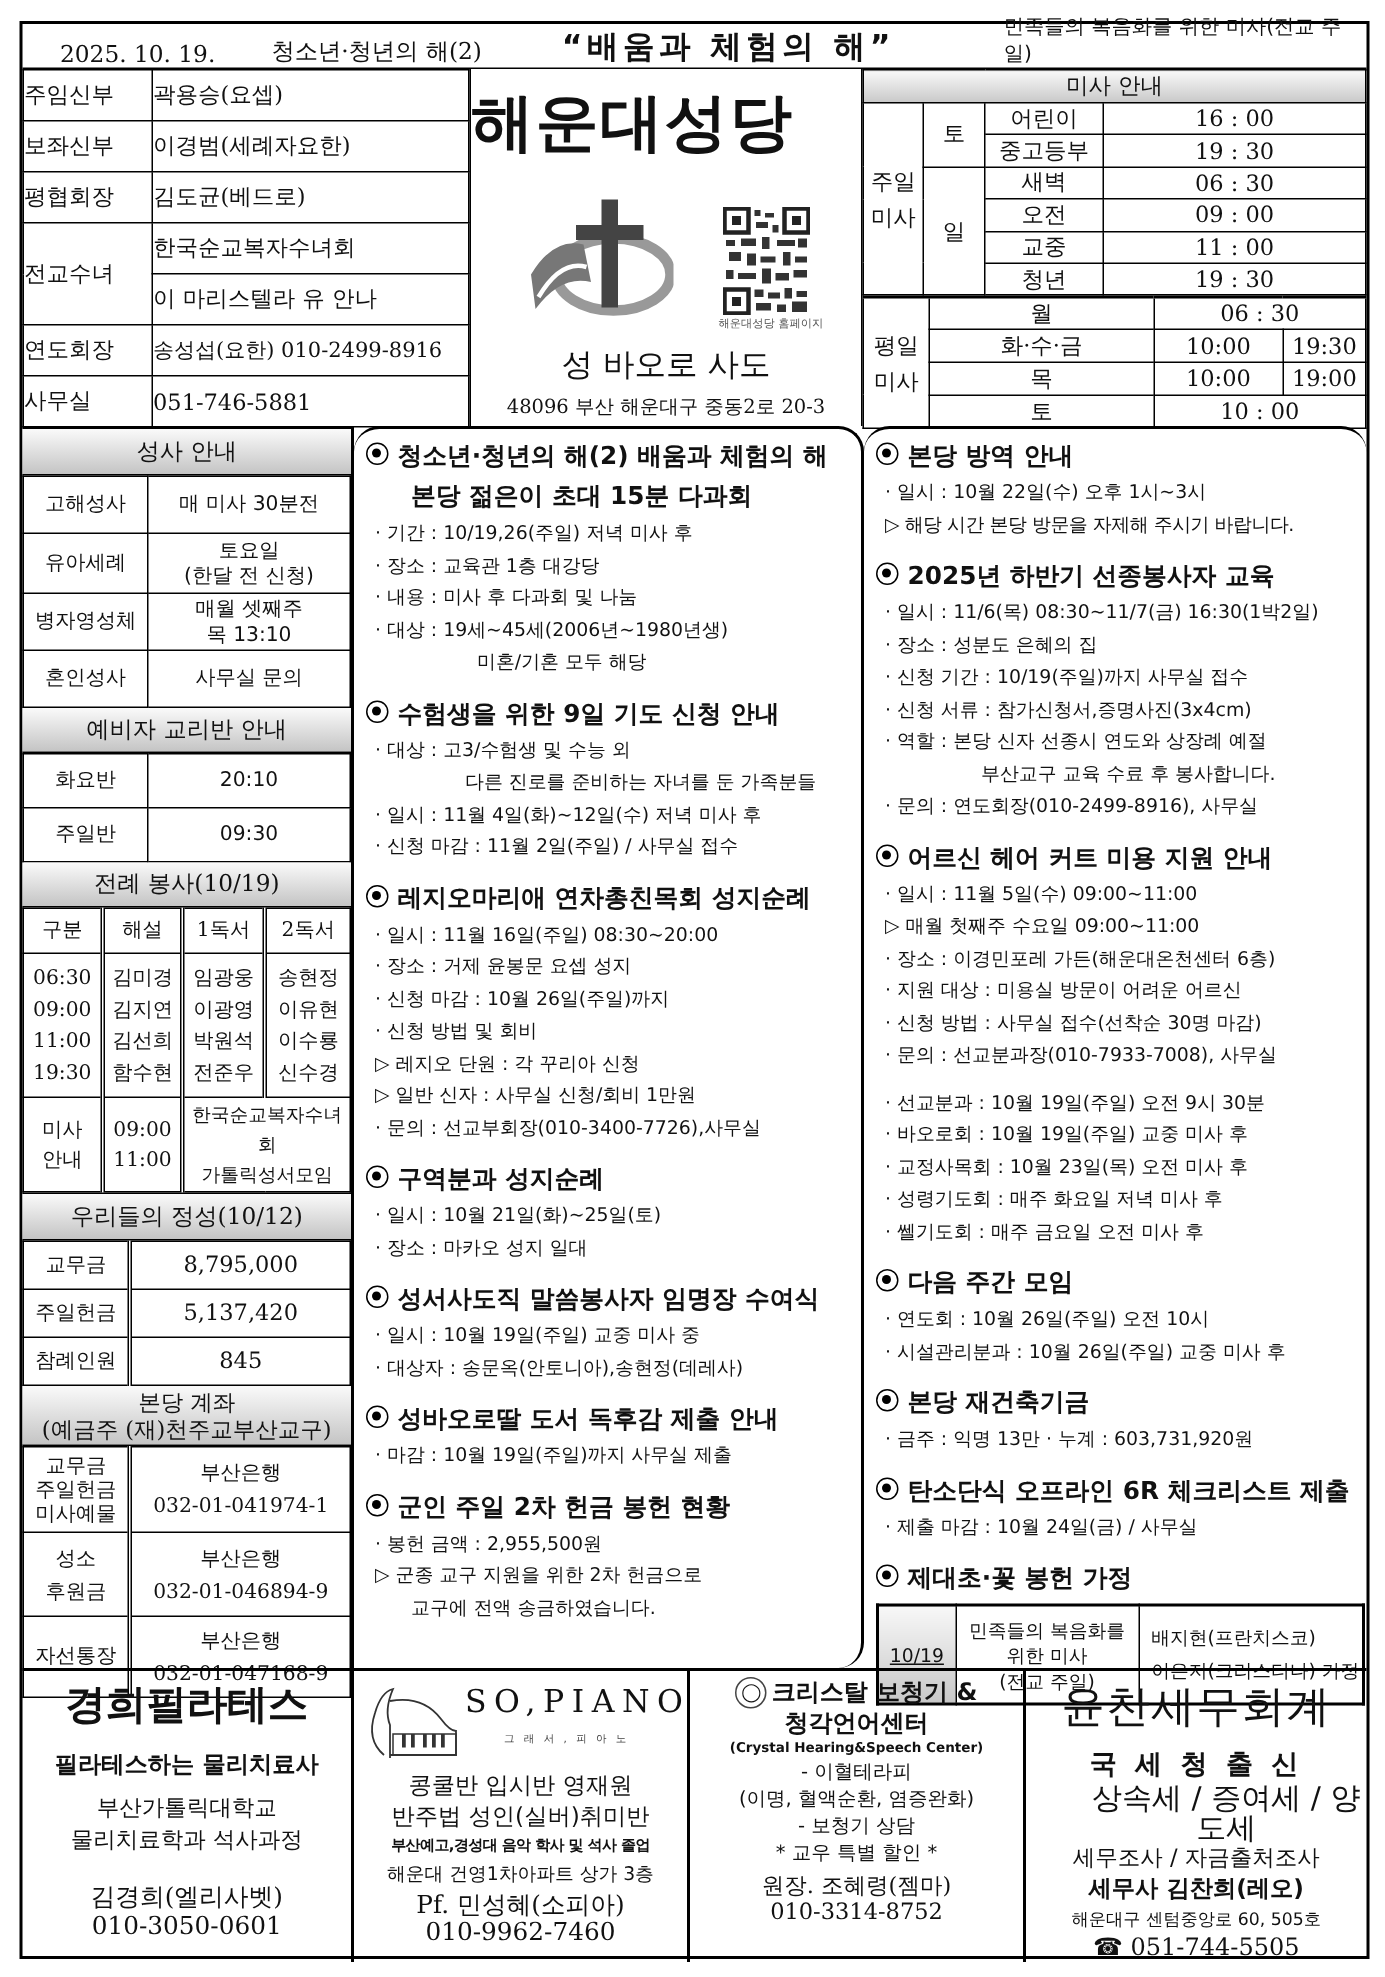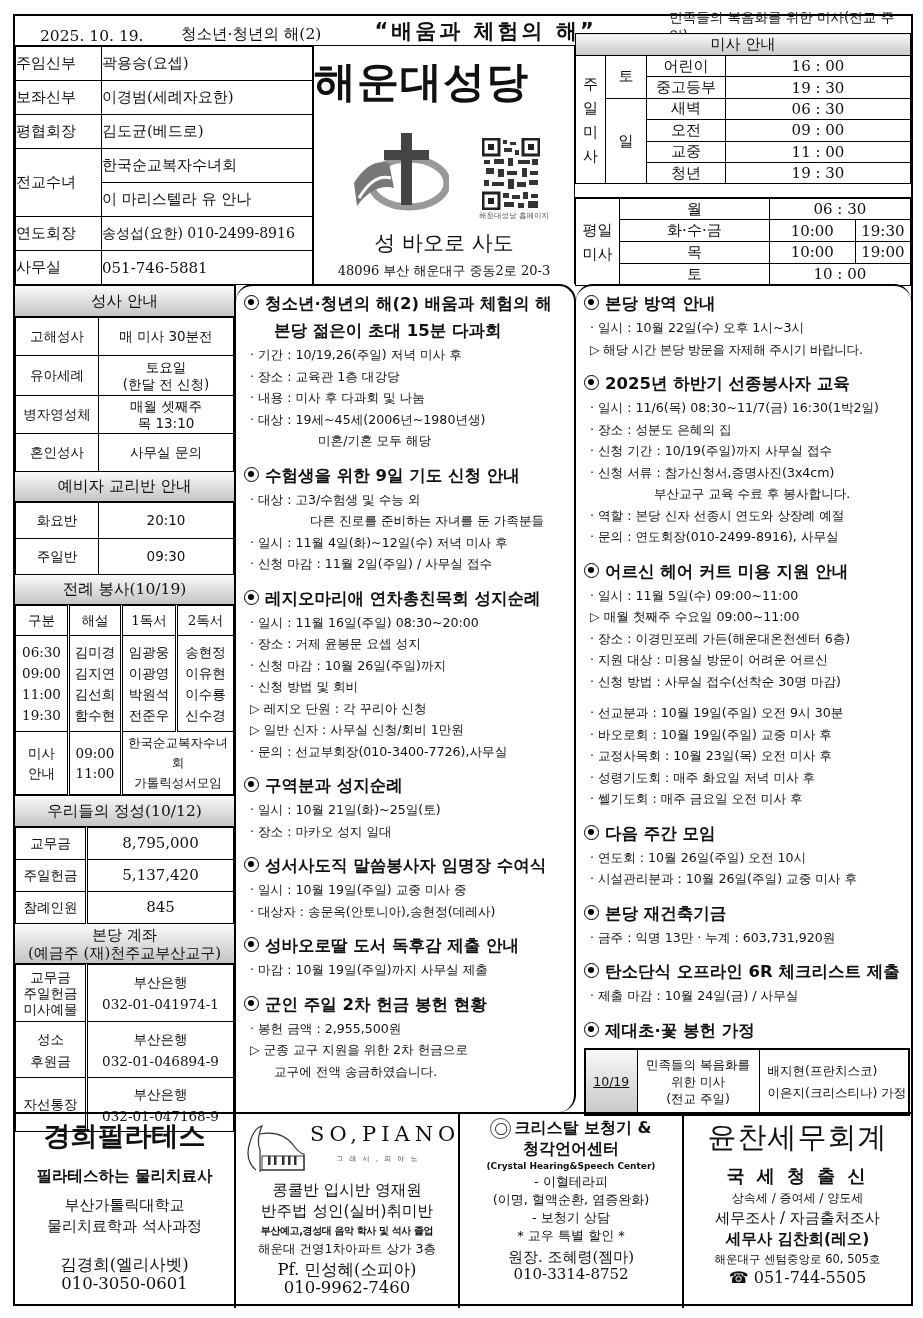--- a/index.html
+++ b/index.html
@@ -18,21 +18,21 @@
 .info{position:absolute;left:0;top:30px;width:298px;}
 .info td{border:1px solid #000;text-align:left;font-size:15px;height:34px;}
 .info td.k{width:86px;}
 
 .logo{position:absolute;left:298px;top:30px;width:262px;height:238px;border-left:1.5px solid #000;border-right:1.5px solid #000;}
 .logo .name{position:absolute;left:0;width:100%;top:8px;text-align:left;font-size:42px;font-weight:bold;letter-spacing:1px;}
 .logo .patron{position:absolute;left:0;width:100%;top:183px;text-align:center;font-size:21px;}
 .logo .addr{position:absolute;left:0;width:100%;top:216px;text-align:center;font-size:13px;}
 .logo .qrcap{position:absolute;left:165px;top:165px;font-size:7.5px;color:#555;}
 
-.mass{position:absolute;left:560px;top:17px;width:336px;}
+.mass{position:absolute;left:560px;top:30px;width:336px;}
 .mass td{border:1px solid #000;text-align:center;font-size:15px;height:21.4px;padding:0;}
 .graybar{background:linear-gradient(#f8f8f8,#c8c8c8);}
 
 .col-l{position:absolute;left:0;top:268px;width:221px;height:828px;border-top:2px solid #000;border-right:2px solid #000;}
 .col-m{position:absolute;left:221px;top:268px;width:340px;height:828px;border-top:2px solid #000;border-right:2px solid #000;}
 .col-r{position:absolute;left:561px;top:268px;width:335px;height:828px;border-top:2px solid #000;}
 .secthdr{height:31px;display:flex;align-items:center;justify-content:center;font-size:15.5px;border-bottom:1px solid #000;background:linear-gradient(#fafafa,#c4c4c4);}
 .lt{width:100%;}
 .lt td{border:1px solid #000;text-align:center;font-size:13.5px;padding:1px 2px;line-height:17px;}
 .lt td.dbl{border-right:3px double #000;}
@@ -147,21 +147,21 @@
     <div class="patron serif">성 바오로 사도</div>
     <div class="addr serif">48096 부산 해운대구 중동2로 20-3</div>
   </div>
 
   <table class="mass serif">
     <tbody>
         <tr>
           <td colspan="4" class="graybar" style="height:22px;">미사 안내</td>
         </tr>
     <tr>
-      <td rowspan="6" style="width:30px;line-height:24px;">주일 미사</td>
+      <td rowspan="6" style="width:40px;line-height:24px;">주일 미사</td>
       <td rowspan="2" style="width:41px;">토</td>
       <td style="width:79px;">어린이</td>
       <td>16 : 00</td>
     </tr>
     <tr>
           <td>중고등부</td>
           <td>19 : 30</td>
         </tr>
     <tr>
       <td rowspan="4">일</td>
@@ -397,30 +397,31 @@
   <div class="col-r news">
     <div class="h"><span class="rb"></span><span>본당 방역 안내</span></div>
     <div class="li">· 일시 : 10월 22일(수) 오후 1시~3시</div>
     <div class="li" style="letter-spacing:-0.3px;">▷ 해당 시간 본당 방문을 자제해 주시기 바랍니다.</div>
     <div class="gap"></div>
     <div class="h"><span class="rb"></span><span>2025년 하반기 선종봉사자 교육</span></div>
     <div class="li">· 일시 : 11/6(목) 08:30~11/7(금) 16:30(1박2일)</div>
     <div class="li">· 장소 : 성분도 은혜의 집</div>
     <div class="li">· 신청 기간 : 10/19(주일)까지 사무실 접수</div>
     <div class="li">· 신청 서류 : 참가신청서,증명사진(3x4cm)</div>
+    <div class="li">· 역할 : 본당 신자 선종시 연도와 상장례 예절</div>
     <div class="li" style="padding-left:70px;">부산교구 교육 수료 후 봉사합니다.</div>
-    <div class="li">· 역할 : 본당 신자 선종시 연도와 상장례 예절</div>
     <div class="li">· 문의 : 연도회장(010-2499-8916), 사무실</div>
     <div class="gap"></div>
     <div class="h"><span class="rb"></span><span>어르신 헤어 커트 미용 지원 안내</span></div>
     <div class="li">· 일시 : 11월 5일(수) 09:00~11:00</div>
     <div class="li">▷ 매월 첫째주 수요일 09:00~11:00</div>
     <div class="li">· 장소 : 이경민포레 가든(해운대온천센터 6층)</div>
     <div class="li">· 지원 대상 : 미용실 방문이 어려운 어르신</div>
     <div class="li">· 신청 방법 : 사무실 접수(선착순 30명 마감)</div>
+    <div class="li">· 문의 : 선교분과장(010-7933-7008), 사무실</div>
     <div class="gap"></div>
     <div class="li">· 선교분과 : 10월 19일(주일) 오전 9시 30분</div>
     <div class="li">· 바오로회 : 10월 19일(주일) 교중 미사 후</div>
     <div class="li">· 교정사목회 : 10월 23일(목) 오전 미사 후</div>
     <div class="li">· 성령기도회 : 매주 화요일 저녁 미사 후</div>
     <div class="li">· 쎌기도회 : 매주 금요일 오전 미사 후</div>
     <div class="gap"></div>
     <div class="h"><span class="rb"></span><span>다음 주간 모임</span></div>
     <div class="li">· 연도회 : 10월 26일(주일) 오전 10시</div>
     <div class="li">· 시설관리분과 : 10월 26일(주일) 교중 미사 후</div>
@@ -490,21 +491,21 @@
     <div style="font-size:13px;line-height:18px;margin-top:2px;">- 이혈테라피</div>
     <div style="font-size:13px;line-height:18px;">(이명, 혈액순환, 염증완화)</div>
     <div style="font-size:13px;line-height:18px;">- 보청기 상담</div>
     <div style="font-size:13px;line-height:18px;">* 교우 특별 할인 *</div>
     <div class="serif" style="font-size:15px;margin-top:4px;line-height:17px;">원장. 조혜령(젬마)</div>
     <div class="serif" style="font-size:15px;line-height:17px;">010-3314-8752</div>
   </div>
   <div class="ad ad4">
     <div class="serif" style="font-size:29px;margin-top:4px;letter-spacing:1px;">윤찬세무회계</div>
     <div style="font-size:18px;font-weight:bold;margin-top:6px;letter-spacing:3px;">국 세 청 출 신</div>
-    <div style="font-size:12px;line-height:20px;">상속세 / 증여세 / 양도세</div>
+    <div style="font-size:20px;line-height:20px;padding-left:40px;">상속세 / 증여세 / 양도세</div>
     <div style="font-size:15px;line-height:20px;">세무조사 / 자금출처조사</div>
     <div style="font-size:15.5px;font-weight:bold;line-height:22px;">세무사 김찬희(레오)</div>
     <div style="font-size:11.5px;line-height:18px;">해운대구 센텀중앙로 60, 505호</div>
     <div class="serif" style="font-size:16px;line-height:20px;">
       <span>☎</span>
       <span>051-744-5505</span>
     </div>
   </div>
 
 </div>

